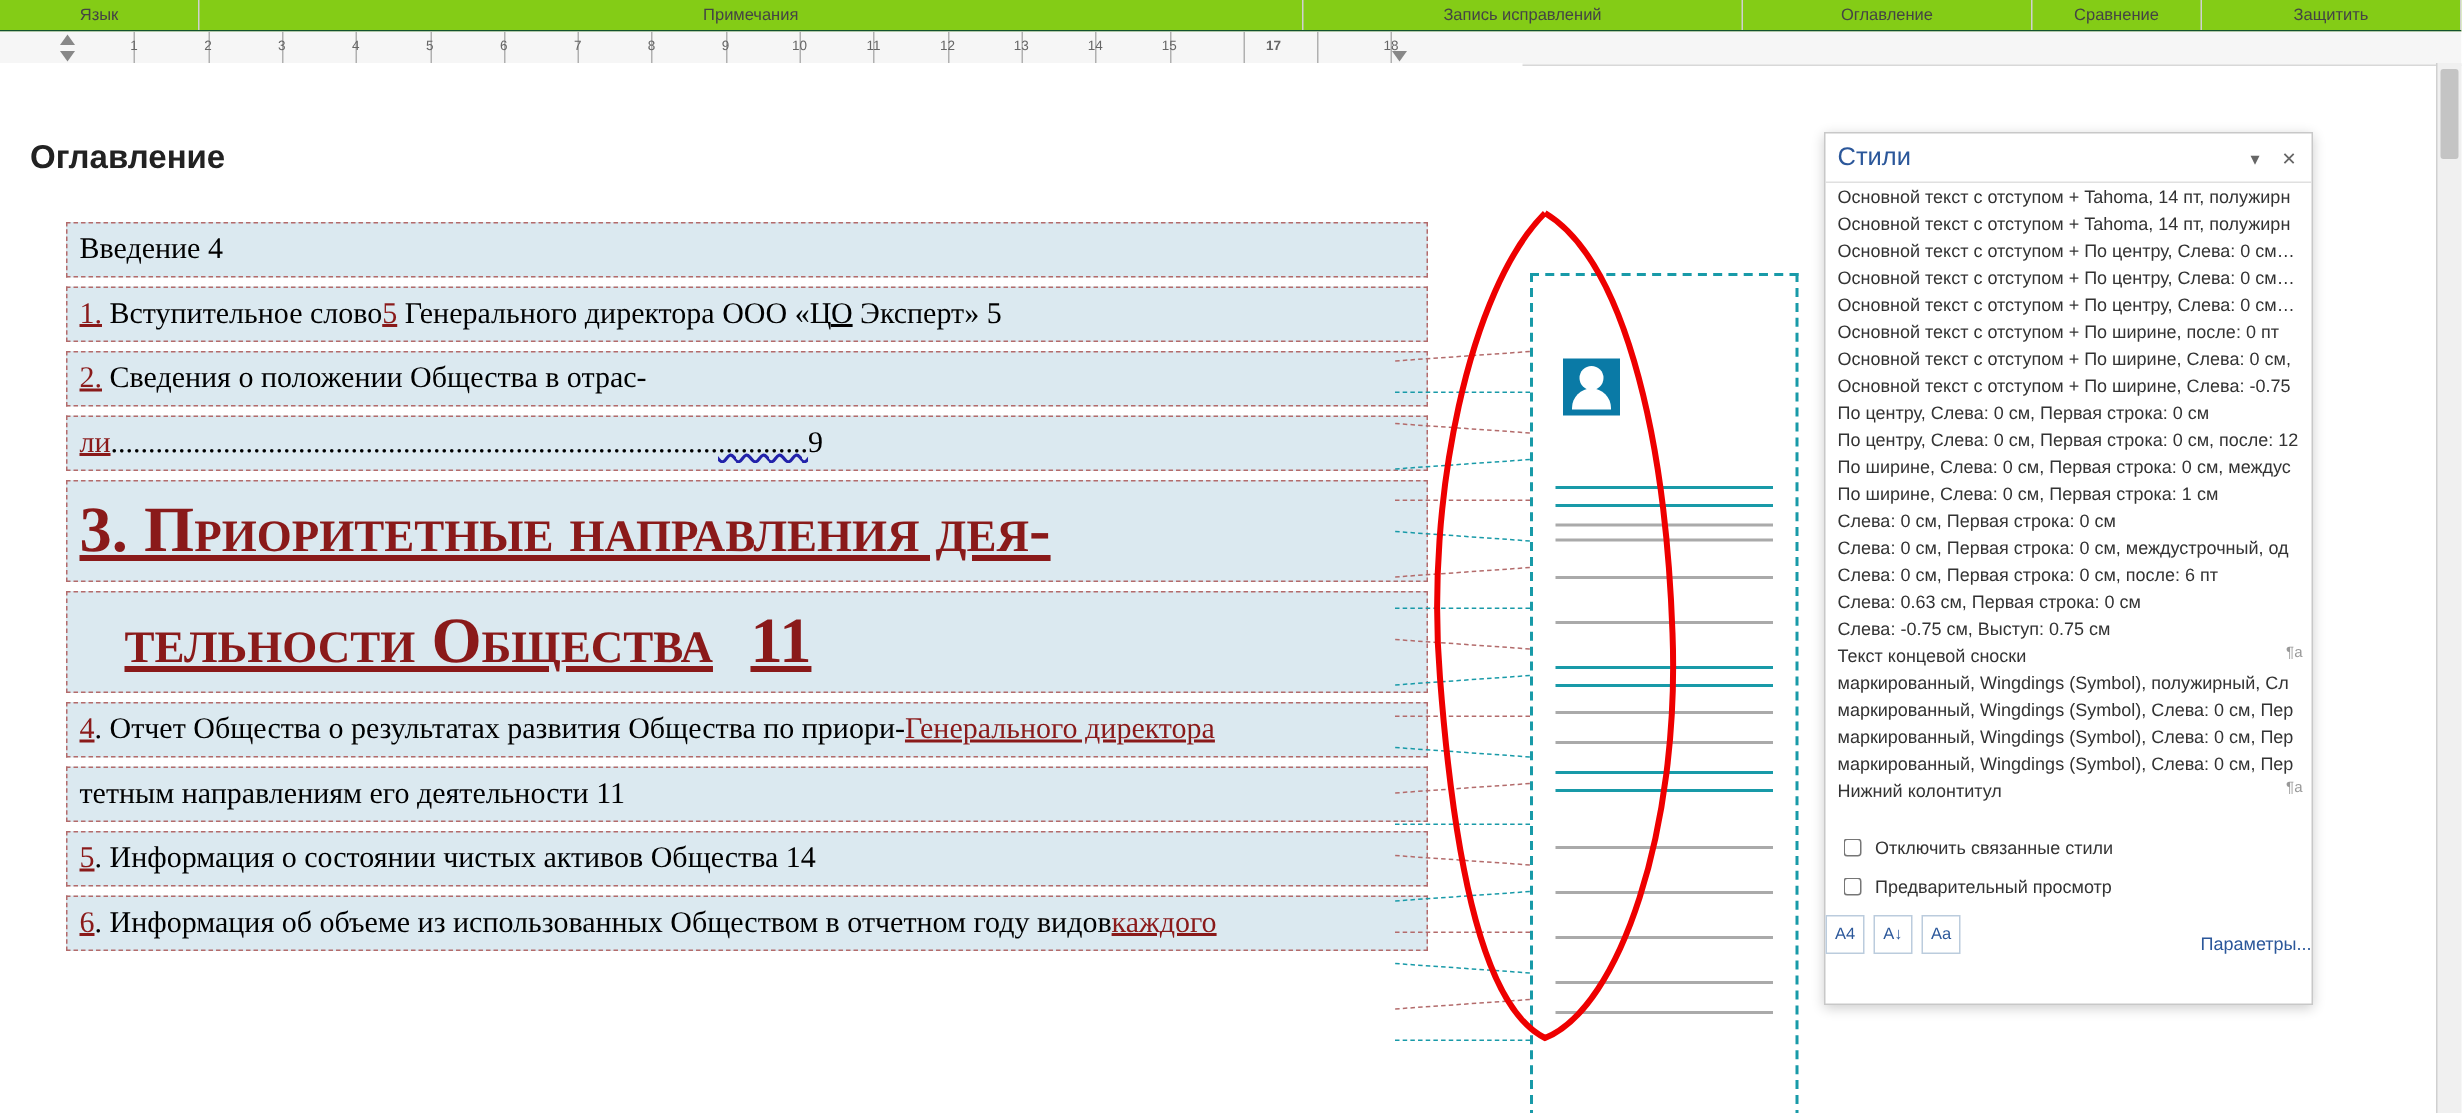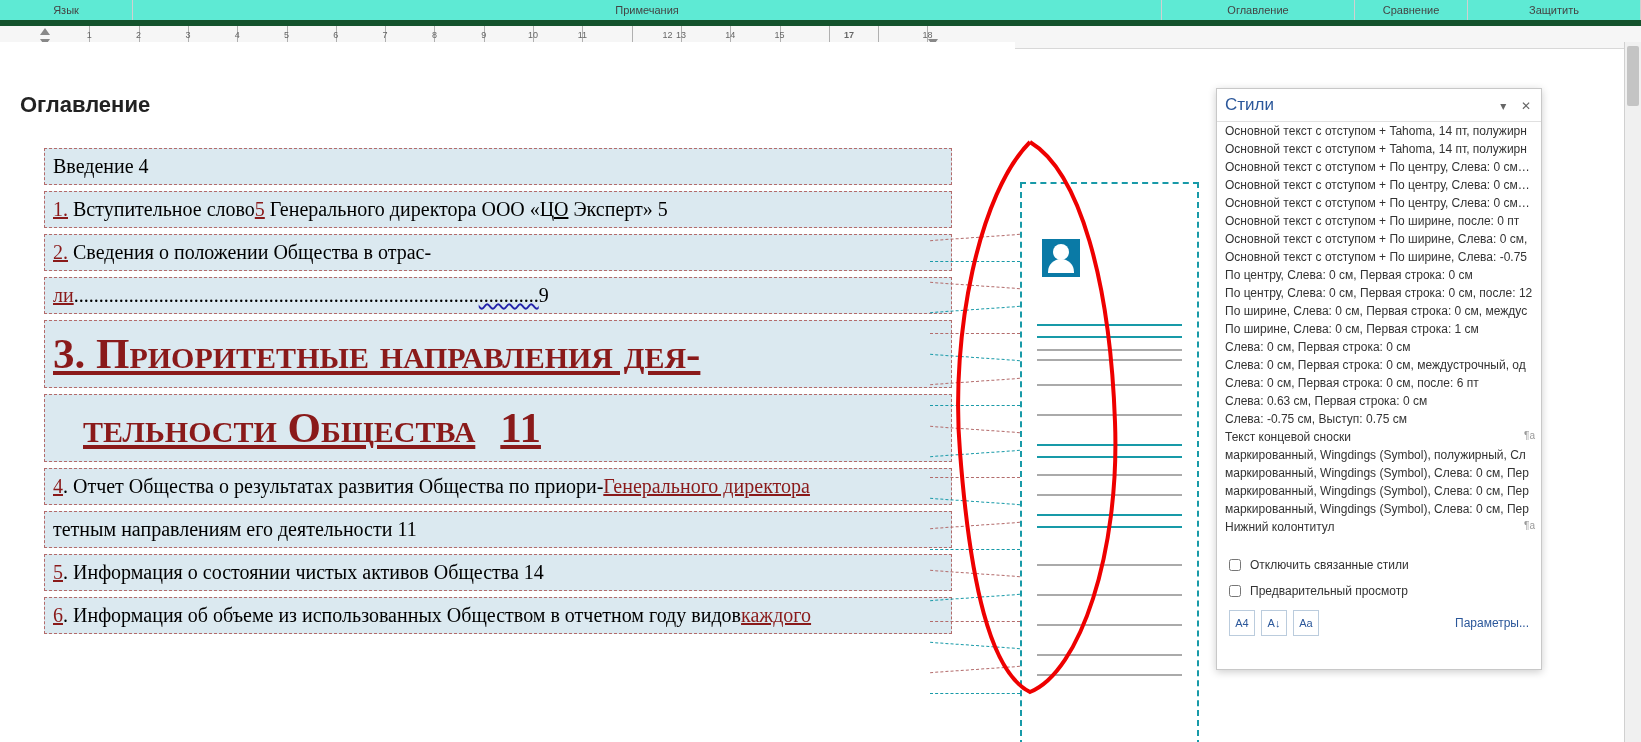--- a/index.html
+++ b/index.html
@@ -1,16 +1,16 @@
 <!DOCTYPE html>
 <html><head>
 <meta charset="utf-8">
 <style>
   html,body{margin:0;padding:0;font-family:"Segoe UI",Tahoma,sans-serif;background:#fff;width:1641px;height:742px;overflow:hidden}
-  .ribbon-tabs{display:flex;height:20px;font-size:11px;color:#444;border-bottom:6px solid #14532d;background:#5eead4}
+  .ribbon-tabs{display:flex;height:20px;font-size:11px;color:#444;border-bottom:1px solid #14532d;background:#84cc16}
   .ribbon-tabs div{border-right:1px solid #d0d0d0;display:flex;align-items:center;justify-content:center;padding:0 6px}
   .tab1{width:120px}.tab2{flex:1}.tab3{width:280px}.tab4{width:180px}.tab5{width:100px}.tab6{width:160px}
   .ruler{position:relative;height:22px;background:#f6f6f6;border-bottom:1px solid #d8d8d8;font-size:9px;color:#666}
   .ruler .tick{position:absolute;top:0;height:100%;border-left:1px solid #b0b0b0}
   .ruler .num{position:absolute;top:4px;transform:translateX(-50%)}
   .ruler .marker-l{position:absolute;top:2px;width:0;height:0;border-left:5px solid transparent;border-right:5px solid transparent;border-bottom:7px solid #888}
   .ruler .marker-r{position:absolute;bottom:2px;width:0;height:0;border-left:5px solid transparent;border-right:5px solid transparent;border-top:7px solid #888}
   .workspace{position:absolute;top:42px;left:0;right:0;bottom:0}
   .page{position:absolute;left:0;top:0;width:1015px;height:700px;background:#fff;padding:50px 0 0 20px;box-sizing:border-box}
   .toc-title{font-family:Tahoma,sans-serif;font-weight:bold;font-size:22px;color:#222;margin-bottom:30px}
@@ -29,32 +29,33 @@
   .red-annot{position:absolute;pointer-events:none}
   .red-annot path{stroke:#e00;stroke-width:4;fill:none}
   .styles-pane{position:absolute;left:1216px;top:46px;width:324px;height:580px;background:#fff;border:1px solid #c8c8c8;box-shadow:0 2px 8px rgba(0,0,0,.2);font-size:12px;color:#333}
   .sp-head{display:flex;align-items:center;justify-content:space-between;padding:6px 8px;border-bottom:1px solid #e0e0e0;color:#2b579a;font-size:17px}
   .sp-head .icons span{display:inline-block;width:14px;height:14px;text-align:center;line-height:14px;color:#666;cursor:pointer;font-size:12px;margin-left:4px}
   .sp-list{height:430px;overflow:hidden}
   .sp-list div{padding:2px 8px;white-space:nowrap;overflow:hidden;text-overflow:ellipsis;border-bottom:0;position:relative}
   .sp-list div .pilcrow{position:absolute;right:6px;top:2px;font-size:10px;color:#999}
   .sp-chk{padding:4px 8px;display:flex;align-items:center;gap:6px}
   .sp-chk input{width:12px;height:12px}
-  .sp-foot{display:flex;align-items:center;padding:6px 12px;gap:6px}
+  .sp-foot{display:flex;align-items:flex-end;padding:6px 0;gap:6px}
   .sp-foot .btn{width:24px;height:24px;border:1px solid #bcd;display:flex;align-items:center;justify-content:center;font-size:11px;color:#2b579a;background:#fff}
   .sp-foot .link{margin-left:auto;color:#2b579a;cursor:pointer}
   .vscroll{position:absolute;right:0;top:42px;width:16px;bottom:0;background:#f0f0f0;border-left:1px solid #d0d0d0}
   .vscroll .thumb{position:absolute;left:2px;right:2px;top:4px;height:60px;background:#c4c4c4;border-radius:2px}
 </style>
 </head>
 <body>
 
 <div class="ribbon-tabs">
   <div class="tab1">Язык</div>
   <div class="tab2">Примечания</div>
+  <div class="tab3">Запись исправлений</div>
   <div class="tab4">Оглавление</div>
   <div class="tab5">Сравнение</div>
   <div class="tab6">Защитить</div>
 </div>
 
 <div class="ruler" id="ruler">
   <div class="marker-l" style="left:40px"></div>
   <div class="marker-r" style="left:40px"></div>
   <div class="marker-r" style="left:928px"></div>
 <div class="tick" style="left: 89.3px;"></div>
@@ -73,21 +74,21 @@
     <div class="num" style="left: 385.1px;">7</div>
     <div class="tick" style="left: 434.4px;"></div>
     <div class="num" style="left: 434.4px;">8</div>
     <div class="tick" style="left: 483.7px;"></div>
     <div class="num" style="left: 483.7px;">9</div>
     <div class="tick" style="left: 533px;"></div>
     <div class="num" style="left: 533px;">10</div>
     <div class="tick" style="left: 582.3px;"></div>
     <div class="num" style="left: 582.3px;">11</div>
     <div class="tick" style="left: 631.6px;"></div>
-    <div class="num" style="left: 631.6px; margin-left: 36px;">12</div>
+    <div class="num" style="left: 631.6px;">12</div>
     <div class="tick" style="left: 680.9px;"></div>
     <div class="num" style="left: 680.9px;">13</div>
     <div class="tick" style="left: 730.2px;"></div>
     <div class="num" style="left: 730.2px;">14</div>
     <div class="tick" style="left: 779.5px;"></div>
     <div class="num" style="left: 779.5px;">15</div>
     <div class="tick" style="left: 828.8px;"></div>
     <div class="num" style="left: 828.8px; margin-top: 24px;">16</div>
     <div class="tick" style="left: 878.1px;"></div>
     <div class="num" style="left: 849px; font-weight: bold;">17</div>

